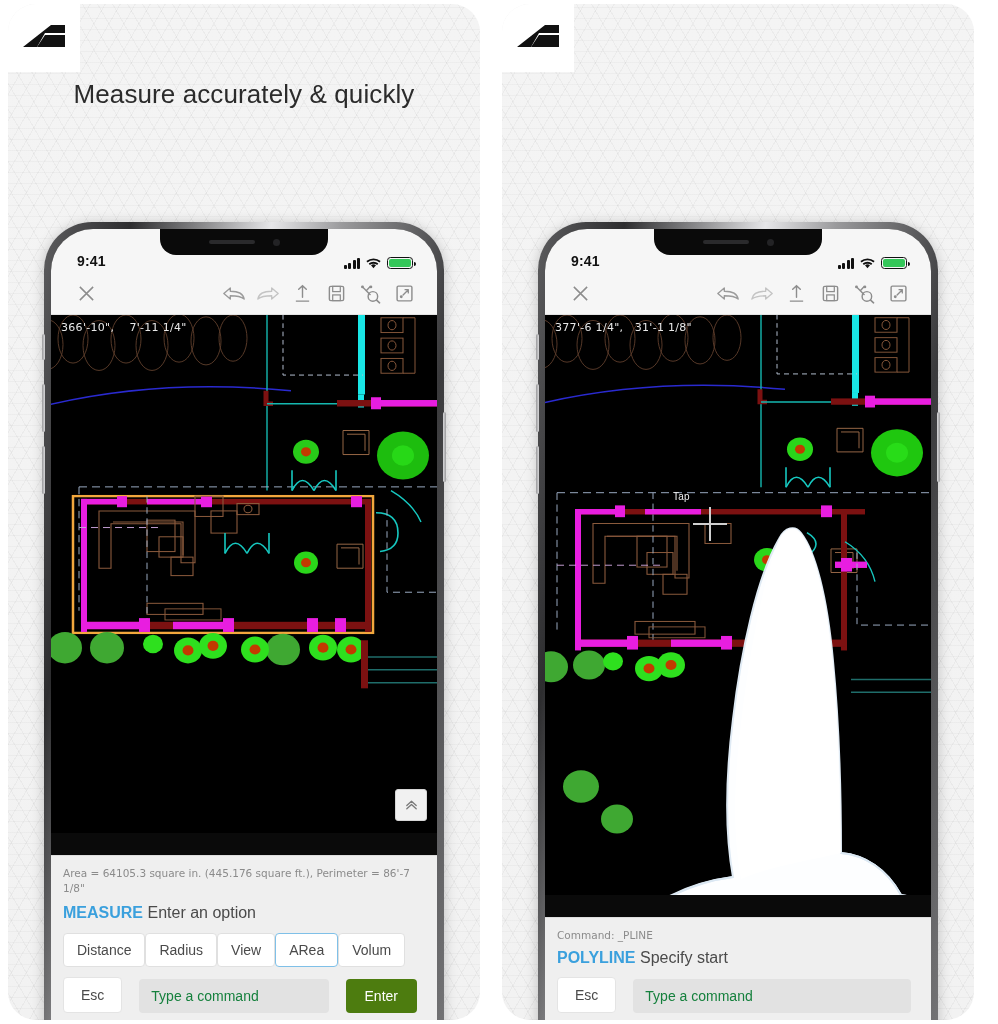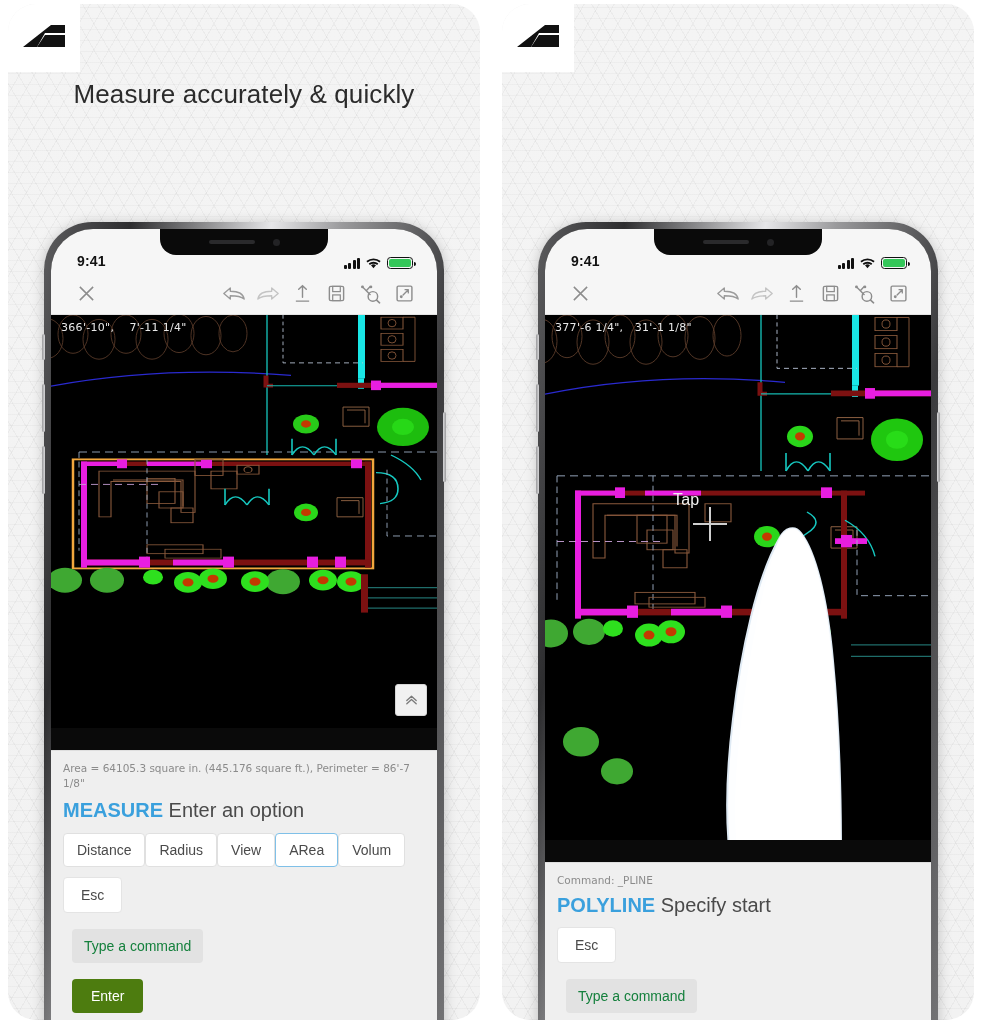--- a/index.html
+++ b/index.html
@@ -140,21 +140,21 @@
     color:#e8e8e8; font-size:11px; letter-spacing:.3px;
     font-family:"DejaVu Sans", sans-serif;
     white-space: pre;
     text-shadow: 0 0 3px #000;
   }
   .cad { position:absolute; inset:0; }
   .cad svg { width:100%; height:100%; display:block; }
 
   
   .tap-label {
-    position:absolute; z-index:6; color:#f0f0f0; font-size:16px;
+    position:absolute; z-index:6; color:#f0f0f0; font-size:10px;
     left: 128px; top: 176px; letter-spacing:.2px;
   }
   .crosshair { position:absolute; z-index:6; left:148px; top:192px; width:34px; height:34px; }
   .crosshair:before, .crosshair:after { content:""; position:absolute; background:#cfcfcf; }
   .crosshair:before { left:0; top:16px; width:34px; height:1.5px; }
   .crosshair:after  { top:0; left:16px; height:34px; width:1.5px; }
 
   
   .hand { position:absolute; z-index: 9; left: 84px; top: 196px; width: 420px; height: 620px; pointer-events:none; }
   .hand svg { width:100%; height:100%; display:block; }
@@ -169,29 +169,29 @@
   }
 
   
   .cmdpanel {
     background:#efefef;
     padding: 10px 20px 12px 12px;
     border-top: 1px solid #dedede;
     position: relative; z-index: 8; margin-top: 22px;
   }
   .cmd-history { font-size: 10.5px; color:#8b8b8b; line-height:1.5; font-family:"DejaVu Sans", sans-serif; }
-  .cmd-prompt { font-size: 20px; color:#4a4a4a; margin-top: 7px; }
+  .cmd-prompt { font-size: 16px; color:#4a4a4a; margin-top: 7px; }
   .cmd-prompt .kw { color:#3aa0dd; font-weight:700; }
   .opt-row { display:flex; margin-top: 11px; overflow:hidden; }
   .opt {
     background:#fff; border:1px solid #e0e0e0; border-radius:4px;
     padding: 8px 13px; font-size: 14px; color:#4a4a4a; white-space:nowrap;
   }
   .opt.sel { border:1.5px solid #7fc0e8; }
-  .input-row { display:flex; align-items:flex-start; gap:16px; margin-top: 10px; flex-direction: column; }
+  .input-row { display:flex; align-items:flex-end; gap:8px; margin-top: 10px; }
   .esc {
     background:#fff; border:1px solid #e4e4e4; border-radius:4px;
     padding: 9px 17px; font-size:14px; color:#4a4a4a; display:flex; align-items:center;
   }
   .cmd-input {
     flex:1; margin-left:9px; background:#e2e2e2; border-radius:4px;
     padding: 9px 12px; font-size:14px; color:#15803d; display:flex; align-items:center;
   }
   .enter {
     margin-left:9px; background:#4d7c0f; color:#fff; border-radius:4px;

